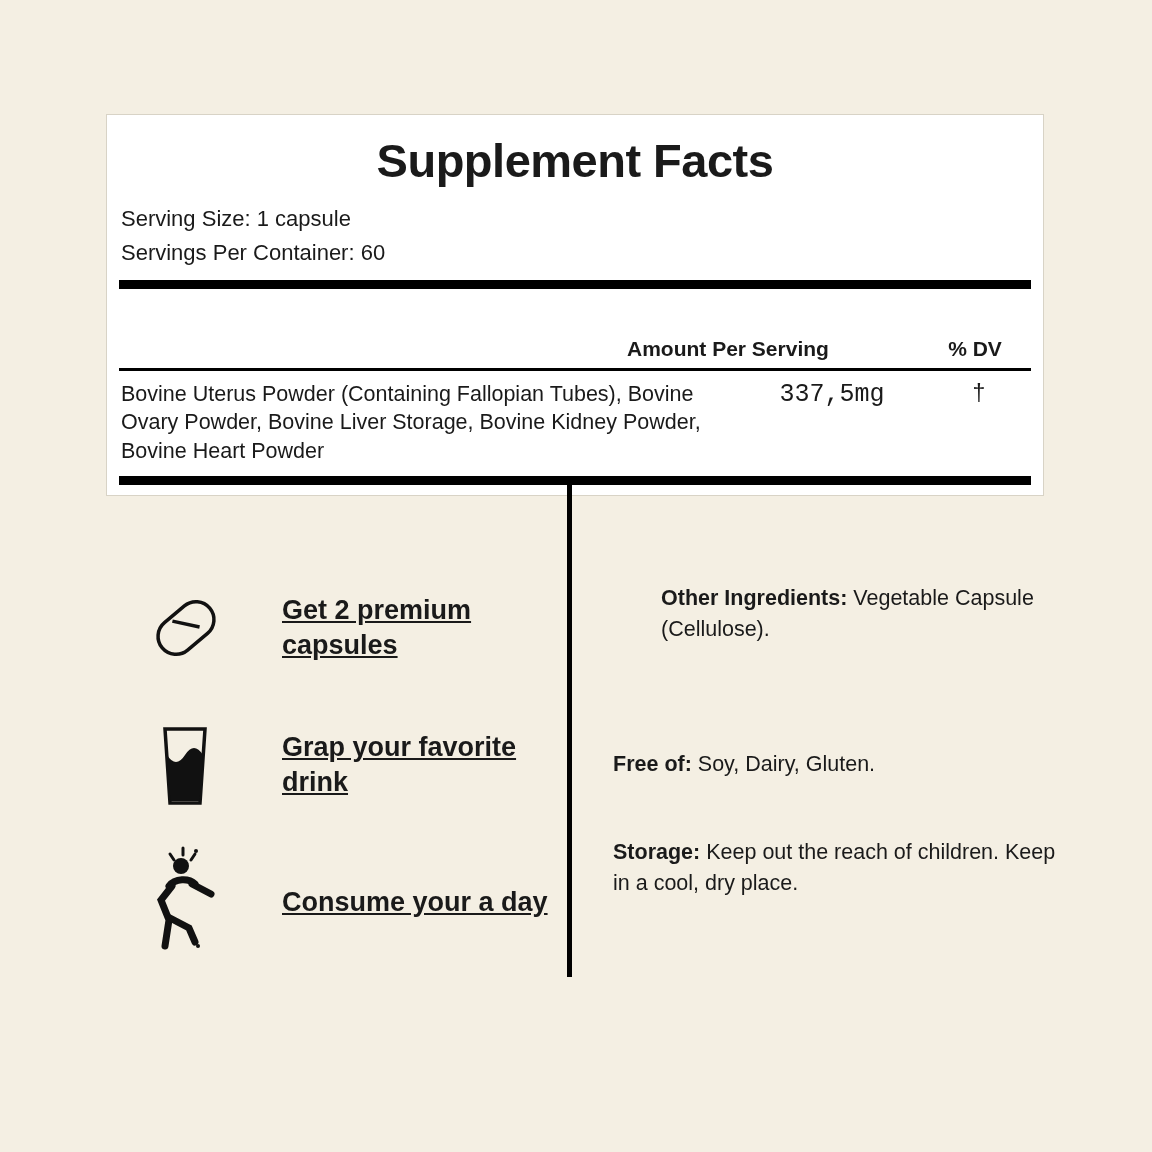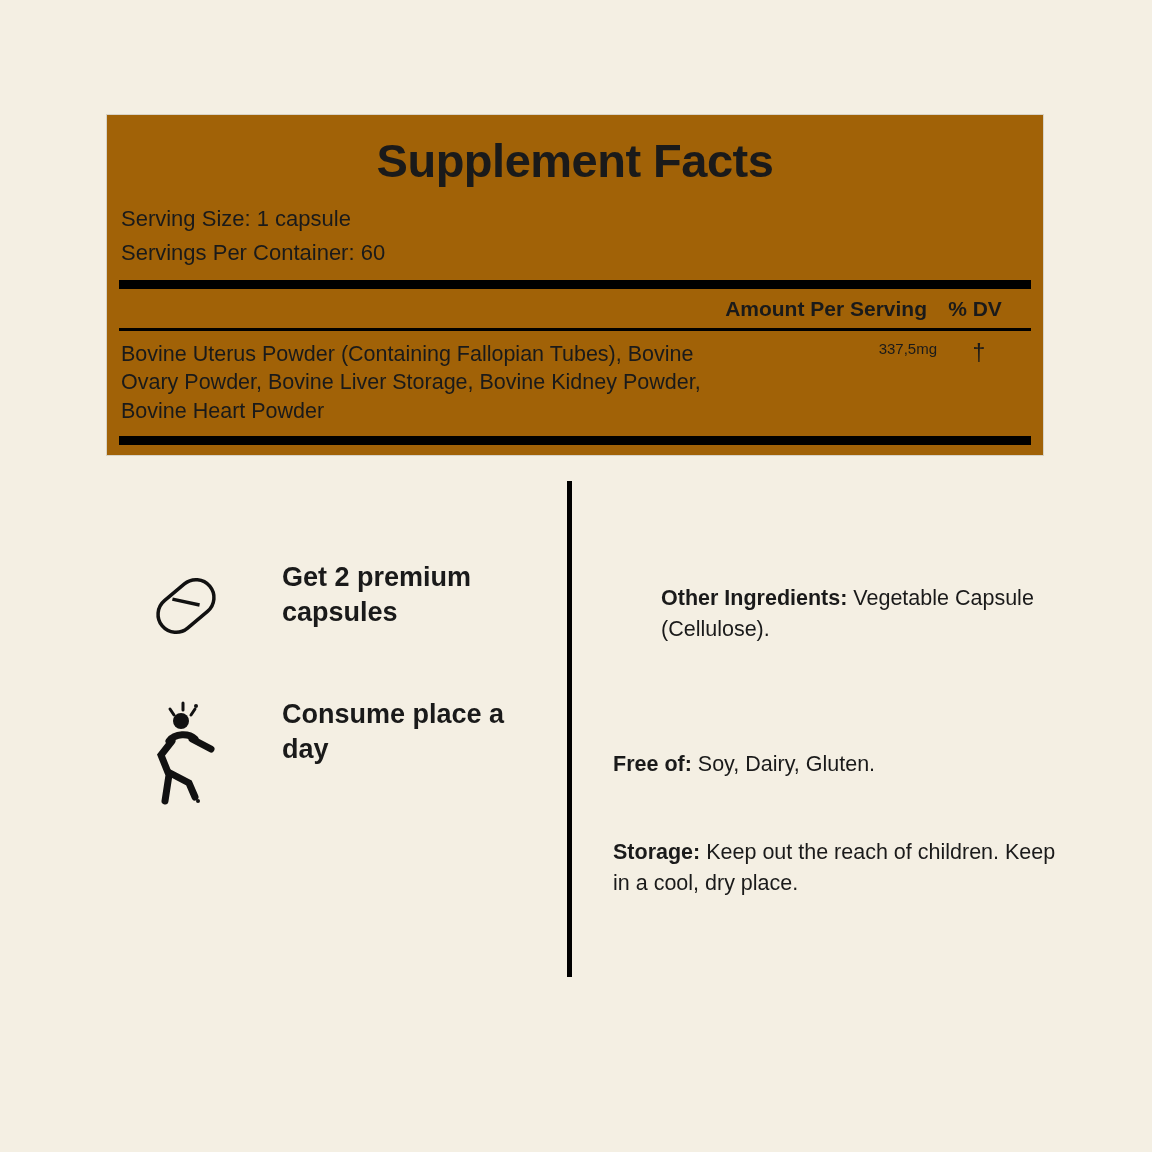--- a/index.html
+++ b/index.html
@@ -20,21 +20,21 @@
     width: 1152px;
     height: 1152px;
   }
 
   
   .sf-panel {
     position: absolute;
     left: 106px;
     top: 114px;
     width: 938px;
-    background: #a16207;
+    background: #ffffff;
     border: 1px solid #d8d3c6;
     box-sizing: border-box;
     padding: 14px 12px 10px 12px;
   }
 
   .sf-title {
     text-align: center;
     font-size: 47px;
     font-weight: bold;
     letter-spacing: -0.5px;
@@ -64,22 +64,23 @@
   .sf-head-row {
     display: flex;
     align-items: flex-end;
     justify-content: flex-end;
     font-size: 21px;
     font-weight: bold;
     padding: 8px 2px 7px 0;
   }
   .sf-head-amount {
     width: 300px;
-    text-align: right;
+    text-align: left;
     padding-right: 6px;
+    margin-top: 40px;
   }
   .sf-head-dv {
     width: 84px;
     text-align: center;
     padding-right: 12px;
   }
 
   .sf-body-row {
     display: flex;
     align-items: flex-start;
@@ -87,23 +88,24 @@
   }
   .sf-ingredients {
     flex: 1;
     font-size: 21.5px;
     line-height: 1.33;
     padding-left: 2px;
     padding-right: 8px;
   }
   .sf-amount {
     width: 210px;
-    text-align: right;
-    font-size: 15px;
+    text-align: center;
+    font-size: 25px;
     padding-left: 10px;
+    font-family: Liberation Mono, monospace;
   }
   .sf-dv {
     width: 84px;
     text-align: center;
     font-size: 23px;
     padding-right: 8px;
   }
 
   .sf-footnote {
     font-size: 20px;
@@ -122,23 +124,24 @@
   }
 
   .steps {
     position: absolute;
     left: 130px;
     top: 560px;
     width: 420px;
   }
   .step {
     display: flex;
-    align-items: flex-start;
+    align-items: center;
     height: 136px;
     margin-bottom: 1px;
+    text-decoration: underline;
   }
   .step-icon {
     width: 110px;
     min-width: 110px;
     display: flex;
     align-items: center;
     justify-content: center;
   }
   .step-label {
     font-size: 27px;
@@ -201,37 +204,46 @@
         <svg width="92" height="92" viewBox="0 0 92 92">
           <g fill="none" stroke="#111" stroke-width="3.5">
             <rect x="16" y="28" width="62" height="36" rx="18" ry="18" transform="rotate(-40 47 46)"></rect>
             <line x1="41" y1="32" x2="58" y2="54" transform="rotate(-40 47 46)"></line>
           </g>
         </svg>
       </div>
       <div class="step-label">Get 2 premium capsules</div>
     </div>
 
+    <div class="step">
+      <div class="step-icon">
+        <svg width="92" height="100" viewBox="0 0 92 100">
+          <path d="M26 14 L66 14 L61 88 L31 88 Z" fill="none" stroke="#111" stroke-width="3.5"></path>
+          <path d="M28 40 L64 40 L60.5 86 L31.5 86 Z M28 40 q9 14 18 0 q9 -14 18 0" fill="#111"></path>
+        </svg>
+      </div>
+      <div class="step-label">Grap your favorite drink</div>
+    </div>
 
     <div class="step">
       <div class="step-icon">
         <svg width="92" height="120" viewBox="0 0 92 120">
           <g fill="#111" stroke="#111" stroke-linecap="round">
             <circle cx="42" cy="24" r="8" stroke="none"></circle>
             <path d="M30 44 C36 36 50 36 56 42" stroke-width="7" fill="none"></path>
             <path d="M53 42 L72 52" stroke-width="7" fill="none"></path>
             <path d="M33 44 L22 58 L30 78 L26 104" stroke-width="7" fill="none"></path>
             <path d="M31 76 L50 86 L56 100" stroke-width="7" fill="none"></path>
             <path d="M44 6 L44 13 M56 12 L52 18 M31 12 L35 18" stroke-width="3" fill="none"></path>
             <circle cx="57" cy="9" r="2" stroke="none"></circle>
             <circle cx="59" cy="104" r="2" stroke="none"></circle>
           </g>
         </svg>
       </div>
-      <div class="step-label">Consume place a day</div>
+      <div class="step-label">Consume your a day</div>
     </div>
 
   </div>
 
   <div class="notes">
     <div class="note note-1">
       <b>Other Ingredients:</b><span> Vegetable Capsule (Cellulose).</span>
     </div>
     <div class="note note-2">
       <b>Free of:</b><span> Soy, Dairy, Gluten.</span>

